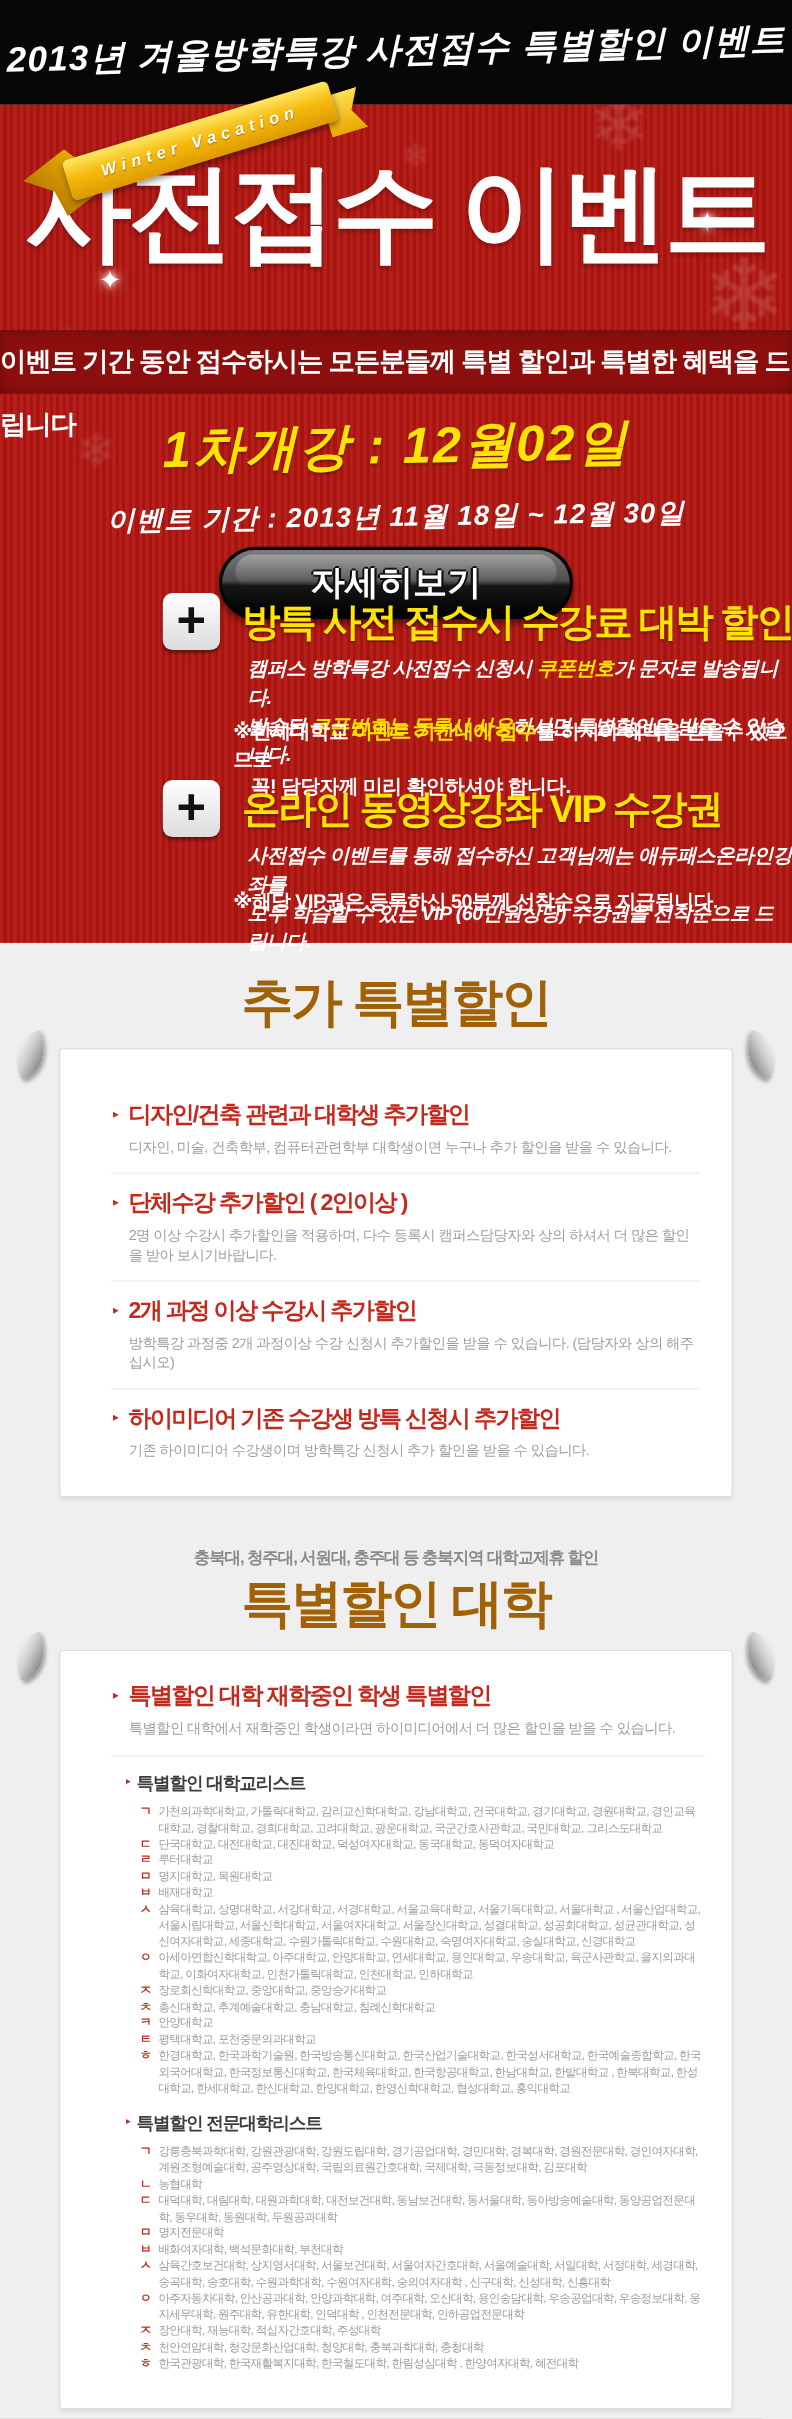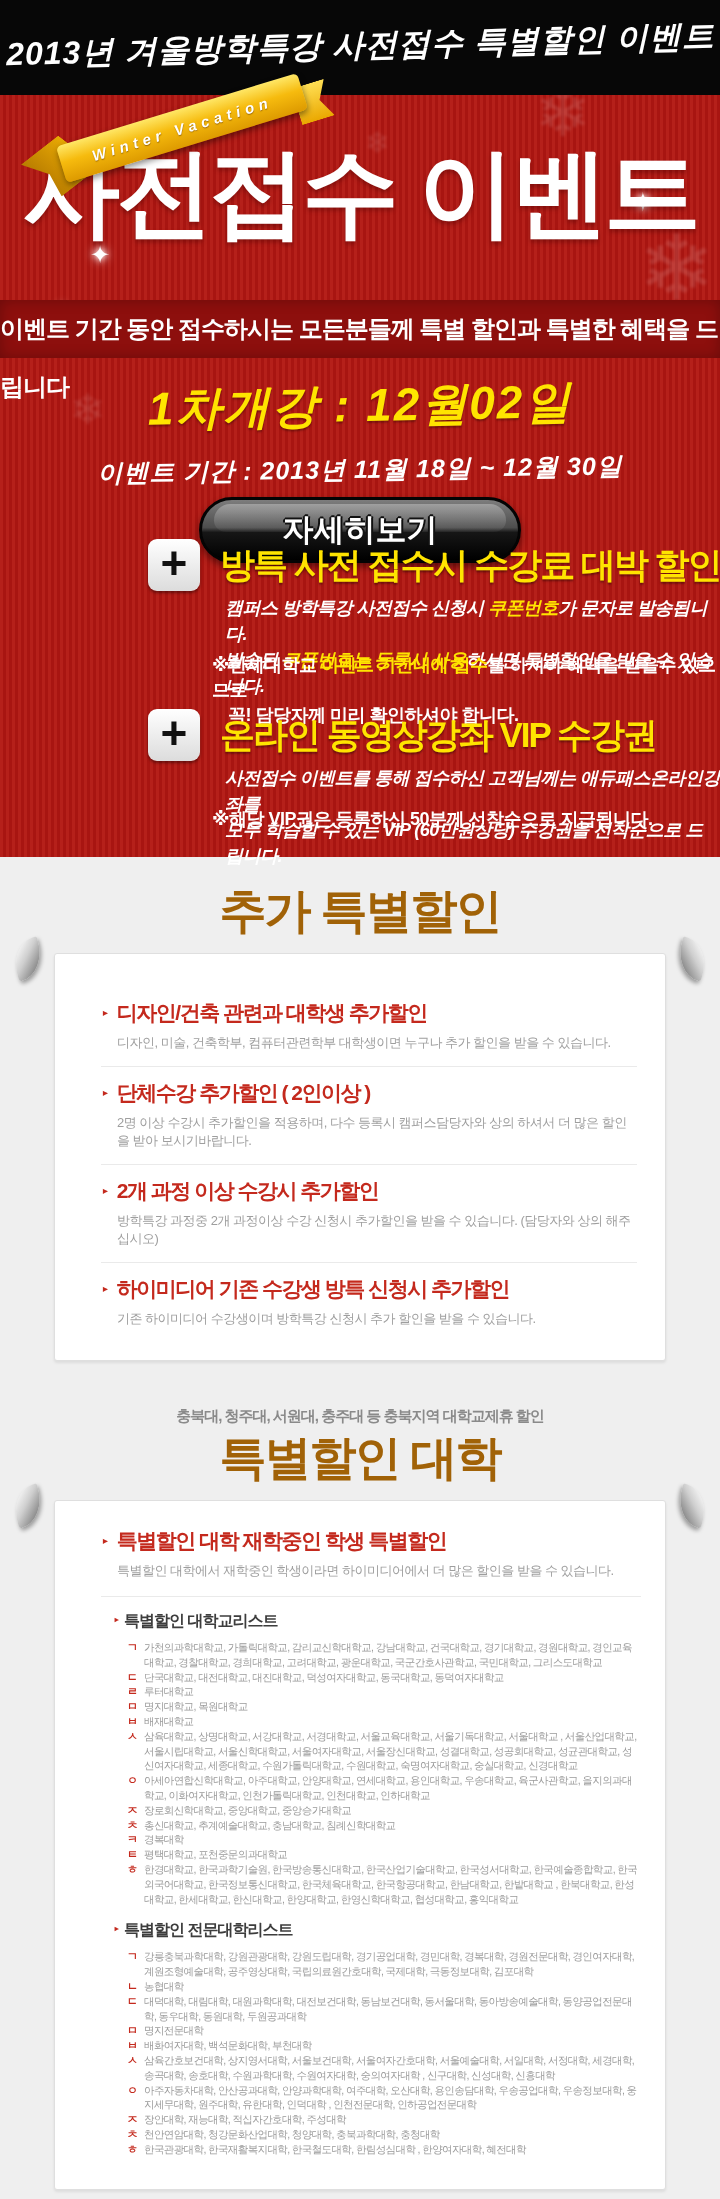--- a/index.html
+++ b/index.html
@@ -242,21 +242,21 @@
           <div class="uni-row">
               <span class="uni-letter">ㅈ</span>
               <span class="uni-schools">장로회신학대학교, 중앙대학교, 중앙승가대학교</span>
             </div>
           <div class="uni-row">
               <span class="uni-letter">ㅊ</span>
               <span class="uni-schools">총신대학교, 추계예술대학교, 충남대학교, 침례신학대학교</span>
             </div>
           <div class="uni-row">
               <span class="uni-letter">ㅋ</span>
-              <span class="uni-schools">경복대학</span>
+              <span class="uni-schools">안양대학교</span>
             </div>
           <div class="uni-row">
               <span class="uni-letter">ㅌ</span>
               <span class="uni-schools">평택대학교, 포천중문의과대학교</span>
             </div>
           <div class="uni-row">
               <span class="uni-letter">ㅎ</span>
               <span class="uni-schools">한경대학교, 한국과학기술원, 한국방송통신대학교, 한국산업기술대학교, 한국성서대학교, 한국예술종합학교, 한국외국어대학교, 한국정보통신대학교, 한국체육대학교, 한국항공대학교, 한남대학교, 한밭대학교 , 한북대학교, 한성대학교, 한세대학교, 한신대학교, 한양대학교, 한영신학대학교, 협성대학교, 홍익대학교</span>
             </div>
         </div>

